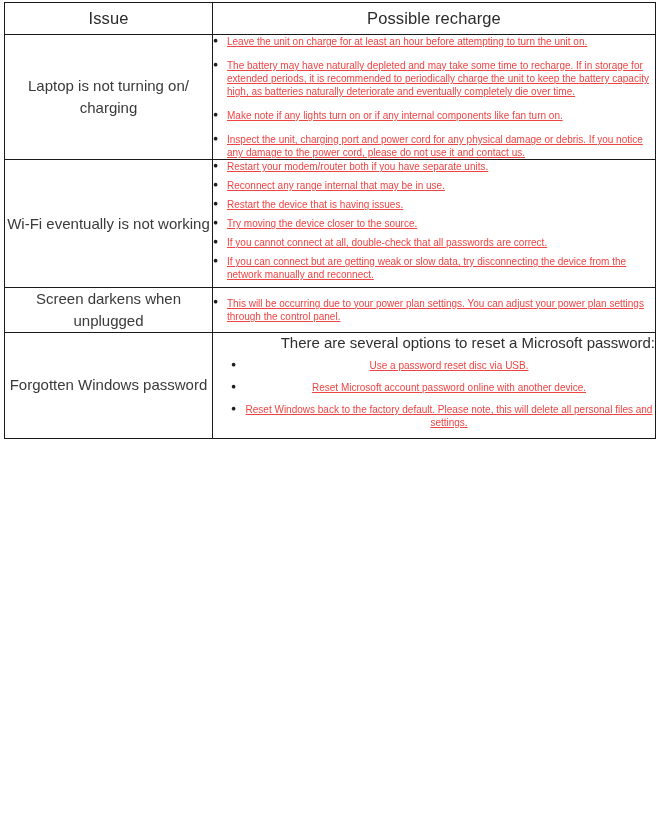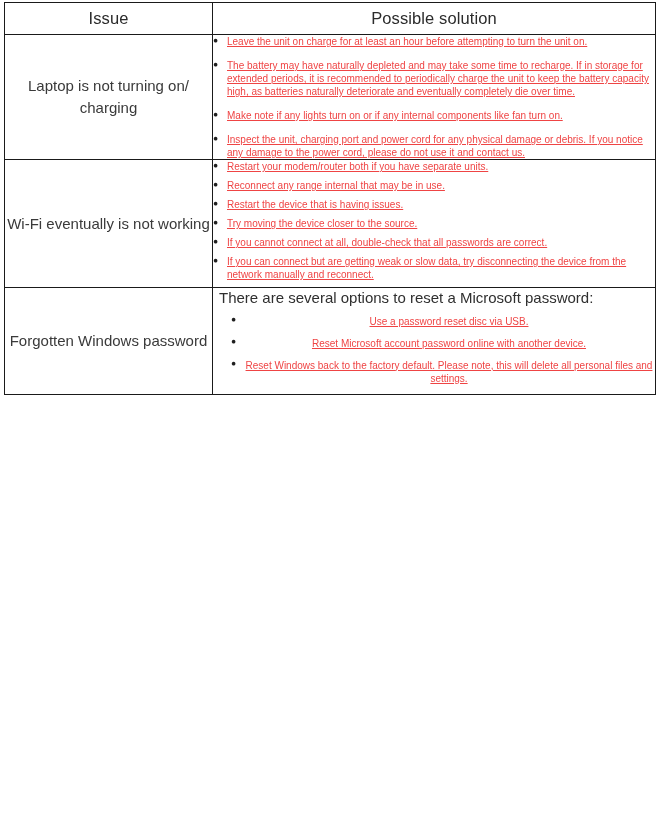--- a/index.html
+++ b/index.html
@@ -91,20 +91,21 @@
   }
 
   
   ul.blist.tight > li { margin-bottom: 6px; }
 
   .intro {
     font-size: 15px;
     line-height: 1.3;
     color: #2f2f2f;
     margin: 0 0 7px 6px;
+    text-align: right;
   }
   ul.blist.indented {
     margin-left: 18px;
     text-align: center;
   }
   ul.blist.indented > li {
     padding-left: 12px;
     margin-bottom: 9px;
   }
 </style>
@@ -113,21 +114,21 @@
 
 <div class="sheet">
   <table class="tshoot">
     <colgroup>
       <col class="c-issue">
       <col class="c-sol">
     </colgroup>
     <thead>
       <tr>
         <th class="head">Issue</th>
-        <th class="head">Possible solution</th>
+        <th class="head">Possible recharge</th>
       </tr>
     </thead>
     <tbody id="tbody">
         <tr>
           <td class="issue"><span class="issue-text">Laptop is not turning on/ charging</span></td>
           <td class="sol">
             <ul class="blist">
               <li>Leave the unit on charge for at least an hour before attempting to turn the unit on.</li>
               <li>The battery may have naturally depleted and may take some time to recharge. If in storage for extended periods, it is recommended to periodically charge the unit to keep the battery capacity high, as batteries naturally deteriorate and eventually completely die over time.</li>
               <li>Make note if any lights turn on or if any internal components like fan turn on.</li>
@@ -142,20 +143,28 @@
               <li>Restart your modem/router both if you have separate units.</li>
               <li>Reconnect any range internal that may be in use.</li>
               <li>Restart the device that is having issues.</li>
               <li>Try moving the device closer to the source.</li>
               <li>If you cannot connect at all, double-check that all passwords are correct.</li>
               <li>If you can connect but are getting weak or slow data, try disconnecting the device from the network manually and reconnect.</li>
             </ul>
           </td>
         </tr>
         <tr>
+          <td class="issue"><span class="issue-text">Screen darkens when unplugged</span></td>
+          <td class="sol">
+            <ul class="blist">
+              <li>This will be occurring due to your power plan settings. You can adjust your power plan settings through the control panel.</li>
+            </ul>
+          </td>
+        </tr>
+        <tr>
           <td class="issue"><span class="issue-text">Forgotten Windows password</span></td>
           <td class="sol">
             <p class="intro">There are several options to reset a Microsoft password:</p>
             <ul class="blist indented">
               <li>Use a password reset disc via USB.</li>
               <li>Reset Microsoft account password online with another device.</li>
               <li>Reset Windows back to the factory default. Please note, this will delete all personal files and settings.</li>
             </ul>
           </td>
         </tr>

